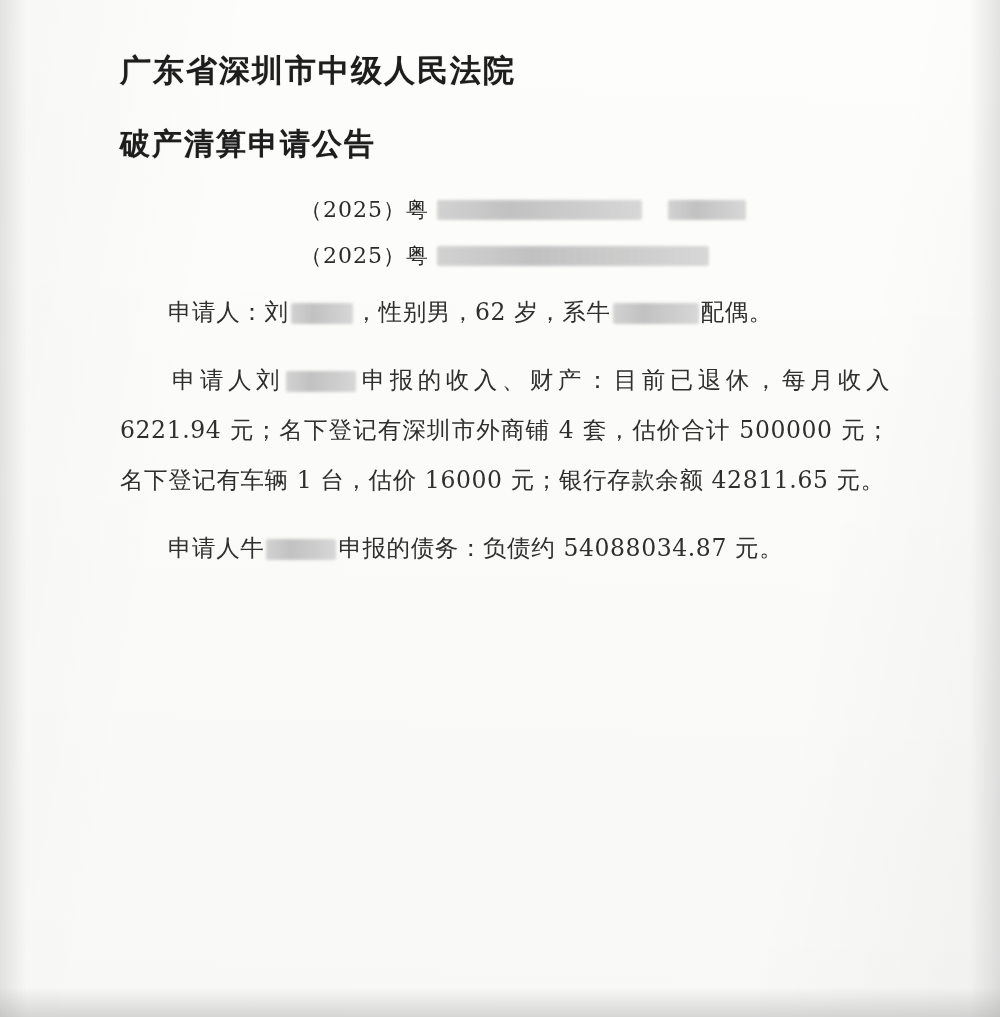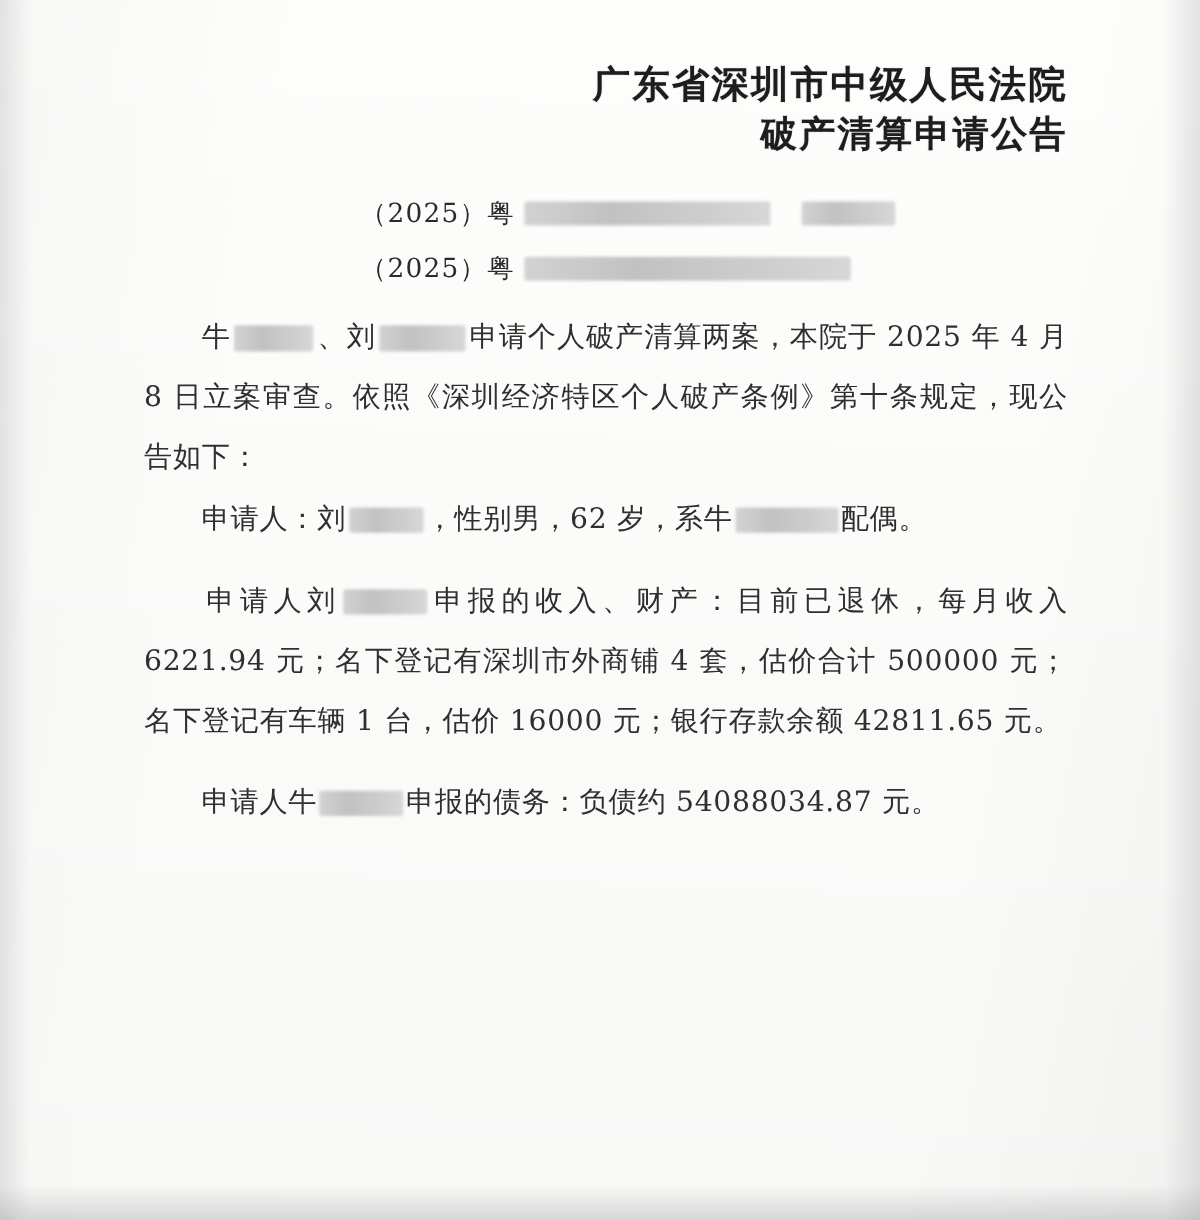--- a/index.html
+++ b/index.html
@@ -35,33 +35,34 @@
   .edge-bottom{ left: 0; bottom: 0; width: 1000px; height: 30px; background: linear-gradient(0deg, rgba(150,150,150,0.35), rgba(255,255,255,0)); }
 
   .doc {
     position: absolute;
     left: 120px;
     top: 24px;
     width: 770px;
   }
 
   .title1, .title2 {
-    text-align: right;
+    text-align: left;
     font-weight: bold;
     color: #1d1d1d;
     letter-spacing: 2px;
     font-family: Liberation Mono, monospace;
   }
   .title1 {
     font-size: 31px;
     margin-top: 26px;
     text-shadow: 0 0 1px rgba(0,0,0,0.35);
   }
   .title2 {
     font-size: 30px;
+    margin-top: 32px;
     text-shadow: 0 0 1px rgba(0,0,0,0.35);
   }
 
   .case-line {
     display: flex;
     align-items: center;
     justify-content: flex-start;
     font-size: 22px;
     margin-top: 30px;
     padding-left: 180px;
@@ -120,23 +121,20 @@
       <span class="redact r-case-b"></span>
     </div>
 
     <div class="case-line second">
       <span>（2025）粤</span>
       <span class="redact r-case-c"></span>
     </div>
 
     <div class="body-text">
 
-      <p class="para">
-        <span style="display:inline-block;width:48px"></span><span>牛</span><span class="redact r-name-niu"></span><span>、刘</span><span class="redact r-name-liu"></span><span>申请个人破产清算两案，本院于 2025 年 4 月 8 日立案审查。依照《深圳经济特区个人破产条例》第十条规定，现公告如下：</span>
-      </p>
 
 
       <p class="para">
         <span style="display:inline-block;width:48px"></span><span>申请人：刘</span><span class="redact r-name-sm"></span><span>，性别男，62 岁，系牛</span><span class="redact r-name-sp"></span><span>配偶。</span>
       </p>
 
 
       <div class="gap-block"></div>
 
       <p class="para">

